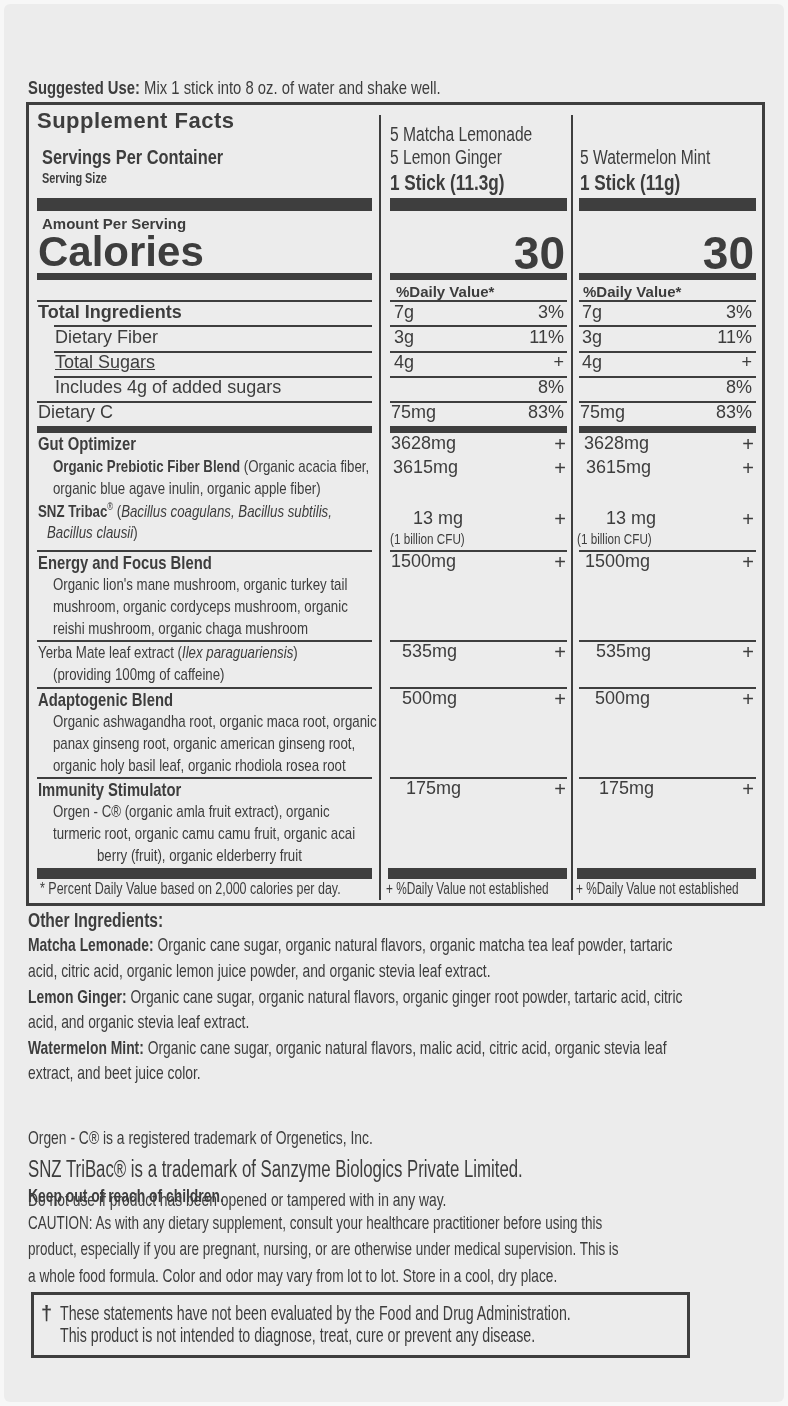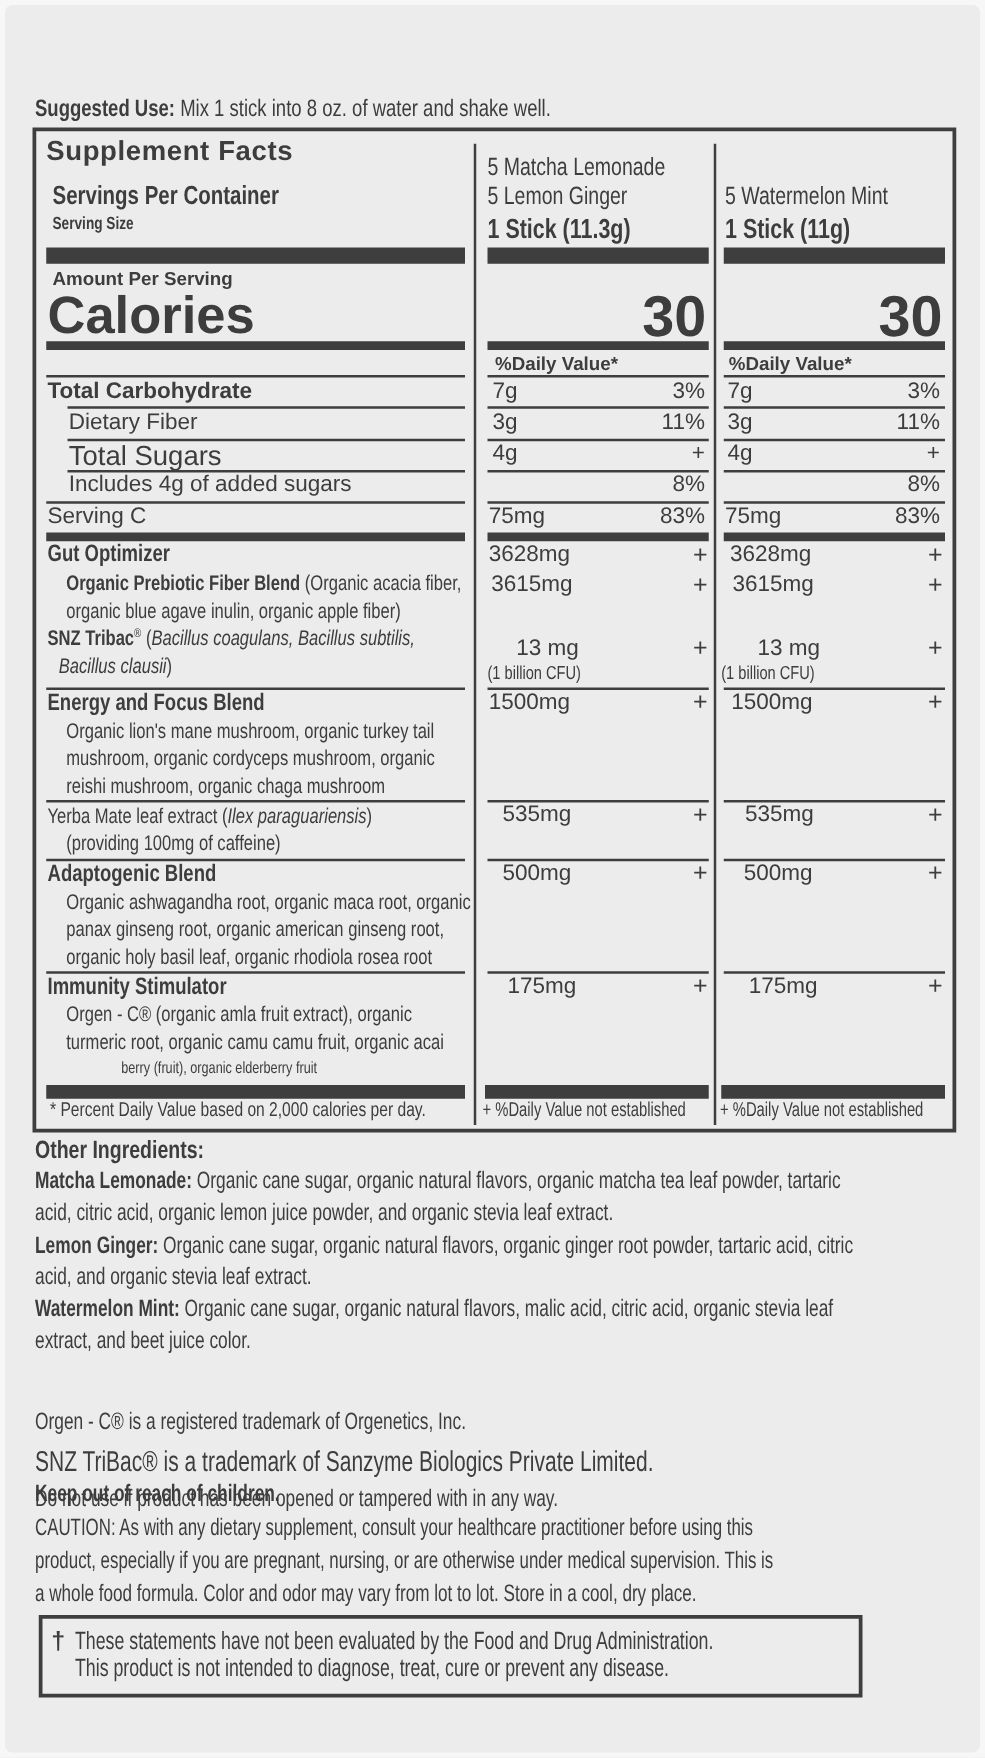--- a/index.html
+++ b/index.html
@@ -53,55 +53,55 @@
 <div class="bar" style="left:390px;top:273px;width:177px;height:7px;"></div>
 <div class="bar" style="left:579px;top:273px;width:177px;height:7px;"></div>
 
 <div class="abs sans bold" style="left:396px;top:283px;font-size:15px;">%Daily Value*</div>
 <div class="abs sans bold" style="left:583px;top:283px;font-size:15px;">%Daily Value*</div>
 
 <div class="ln" style="left:37px;top:300px;width:335px;"></div>
 <div class="ln" style="left:390px;top:300px;width:177px;"></div>
 <div class="ln" style="left:579px;top:300px;width:177px;"></div>
 
-<div class="abs sans bold" style="left:38px;top:302px;font-size:18px;">Total Carbohydrate</div>
+<div class="abs sans bold" style="left:38px;top:302px;font-size:18px;">Total Ingredients</div>
 <div class="abs sans" style="left:394px;top:302px;font-size:18px;">7g</div>
 <div class="abs sans r" style="left:480px;top:302px;width:84px;font-size:18px;">3%</div>
 <div class="abs sans" style="left:582px;top:302px;font-size:18px;">7g</div>
 <div class="abs sans r" style="left:668px;top:302px;width:84px;font-size:18px;">3%</div>
 
 <div class="ln" style="left:54px;top:325px;width:318px;"></div>
 <div class="ln" style="left:390px;top:325px;width:177px;"></div>
 <div class="ln" style="left:579px;top:325px;width:177px;"></div>
 <div class="abs sans" style="left:55px;top:327px;font-size:18px;">Dietary Fiber</div>
 <div class="abs sans" style="left:394px;top:327px;font-size:18px;">3g</div>
 <div class="abs sans r" style="left:480px;top:327px;width:84px;font-size:18px;">11%</div>
 <div class="abs sans" style="left:582px;top:327px;font-size:18px;">3g</div>
 <div class="abs sans r" style="left:668px;top:327px;width:84px;font-size:18px;">11%</div>
 
 <div class="ln" style="left:54px;top:351px;width:318px;"></div>
 <div class="ln" style="left:390px;top:351px;width:177px;"></div>
 <div class="ln" style="left:579px;top:351px;width:177px;"></div>
-<div class="abs sans" style="left:55px;top:352px;font-size:22px;">Total Sugars</div>
+<div class="abs sans" style="left:55px;top:352px;font-size:18px;text-decoration:underline;">Total Sugars</div>
 <div class="abs sans" style="left:394px;top:352px;font-size:18px;">4g</div>
 <div class="abs sans r" style="left:480px;top:352px;width:84px;font-size:18px;">+</div>
 <div class="abs sans" style="left:582px;top:352px;font-size:18px;">4g</div>
 <div class="abs sans r" style="left:668px;top:352px;width:84px;font-size:18px;">+</div>
 
 <div class="ln" style="left:54px;top:376px;width:318px;"></div>
 <div class="ln" style="left:390px;top:376px;width:177px;"></div>
 <div class="ln" style="left:579px;top:376px;width:177px;"></div>
 <div class="abs sans" style="left:55px;top:377px;font-size:18px;">Includes 4g of added sugars</div>
 <div class="abs sans r" style="left:480px;top:377px;width:84px;font-size:18px;">8%</div>
 <div class="abs sans r" style="left:668px;top:377px;width:84px;font-size:18px;">8%</div>
 
 <div class="ln" style="left:37px;top:401px;width:335px;"></div>
 <div class="ln" style="left:390px;top:401px;width:177px;"></div>
 <div class="ln" style="left:579px;top:401px;width:177px;"></div>
-<div class="abs sans" style="left:38px;top:402px;font-size:18px;">Serving C</div>
+<div class="abs sans" style="left:38px;top:402px;font-size:18px;">Dietary C</div>
 <div class="abs sans" style="left:391px;top:402px;font-size:18px;">75mg</div>
 <div class="abs sans r" style="left:480px;top:402px;width:84px;font-size:18px;">83%</div>
 <div class="abs sans" style="left:580px;top:402px;font-size:18px;">75mg</div>
 <div class="abs sans r" style="left:668px;top:402px;width:84px;font-size:18px;">83%</div>
 
 <div class="bar" style="left:37px;top:426px;width:335px;height:7px;"></div>
 <div class="bar" style="left:390px;top:426px;width:177px;height:7px;"></div>
 <div class="bar" style="left:579px;top:426px;width:177px;height:7px;"></div>
 
 <div class="abs cond bold" style="left:38px;top:433px;font-size:19px;"><span class="nx">Gut Optimizer</span></div>
@@ -159,21 +159,21 @@
 <div class="abs sans r" style="left:480px;top:688px;width:86px;font-size:20px;">+</div>
 <div class="abs sans" style="left:595px;top:688px;font-size:18px;">500mg</div>
 <div class="abs sans r" style="left:668px;top:688px;width:86px;font-size:20px;">+</div>
 
 <div class="ln" style="left:37px;top:777px;width:335px;"></div>
 <div class="ln" style="left:390px;top:777px;width:177px;"></div>
 <div class="ln" style="left:579px;top:777px;width:177px;"></div>
 <div class="abs cond bold" style="left:38px;top:779px;font-size:19px;"><span class="nx">Immunity Stimulator</span></div>
 <div class="abs cond" style="left:53px;top:802px;font-size:17px;"><span class="nx">Orgen - C® (organic amla fruit extract), organic</span></div>
 <div class="abs cond" style="left:53px;top:824px;font-size:17px;"><span class="nx">turmeric root, organic camu camu fruit, organic acai</span></div>
-<div class="abs cond" style="left:53px;top:846px;font-size:13px;padding-left:44px;"><span class="nx">berry (fruit), organic elderberry fruit</span></div>
+<div class="abs cond" style="left:53px;top:846px;font-size:17px;padding-left:44px;"><span class="nx">berry (fruit), organic elderberry fruit</span></div>
 <div class="abs sans" style="left:406px;top:778px;font-size:18px;">175mg</div>
 <div class="abs sans r" style="left:480px;top:778px;width:86px;font-size:20px;">+</div>
 <div class="abs sans" style="left:599px;top:778px;font-size:18px;">175mg</div>
 <div class="abs sans r" style="left:668px;top:778px;width:86px;font-size:20px;">+</div>
 
 <div class="bar" style="left:37px;top:868px;width:335px;height:11px;"></div>
 <div class="bar" style="left:388px;top:868px;width:179px;height:11px;"></div>
 <div class="bar" style="left:577px;top:868px;width:179px;height:11px;"></div>
 
 <div class="abs cond" style="left:40px;top:880px;font-size:16px;"><span class="nx">* Percent Daily Value based on 2,000 calories per day.</span></div>

